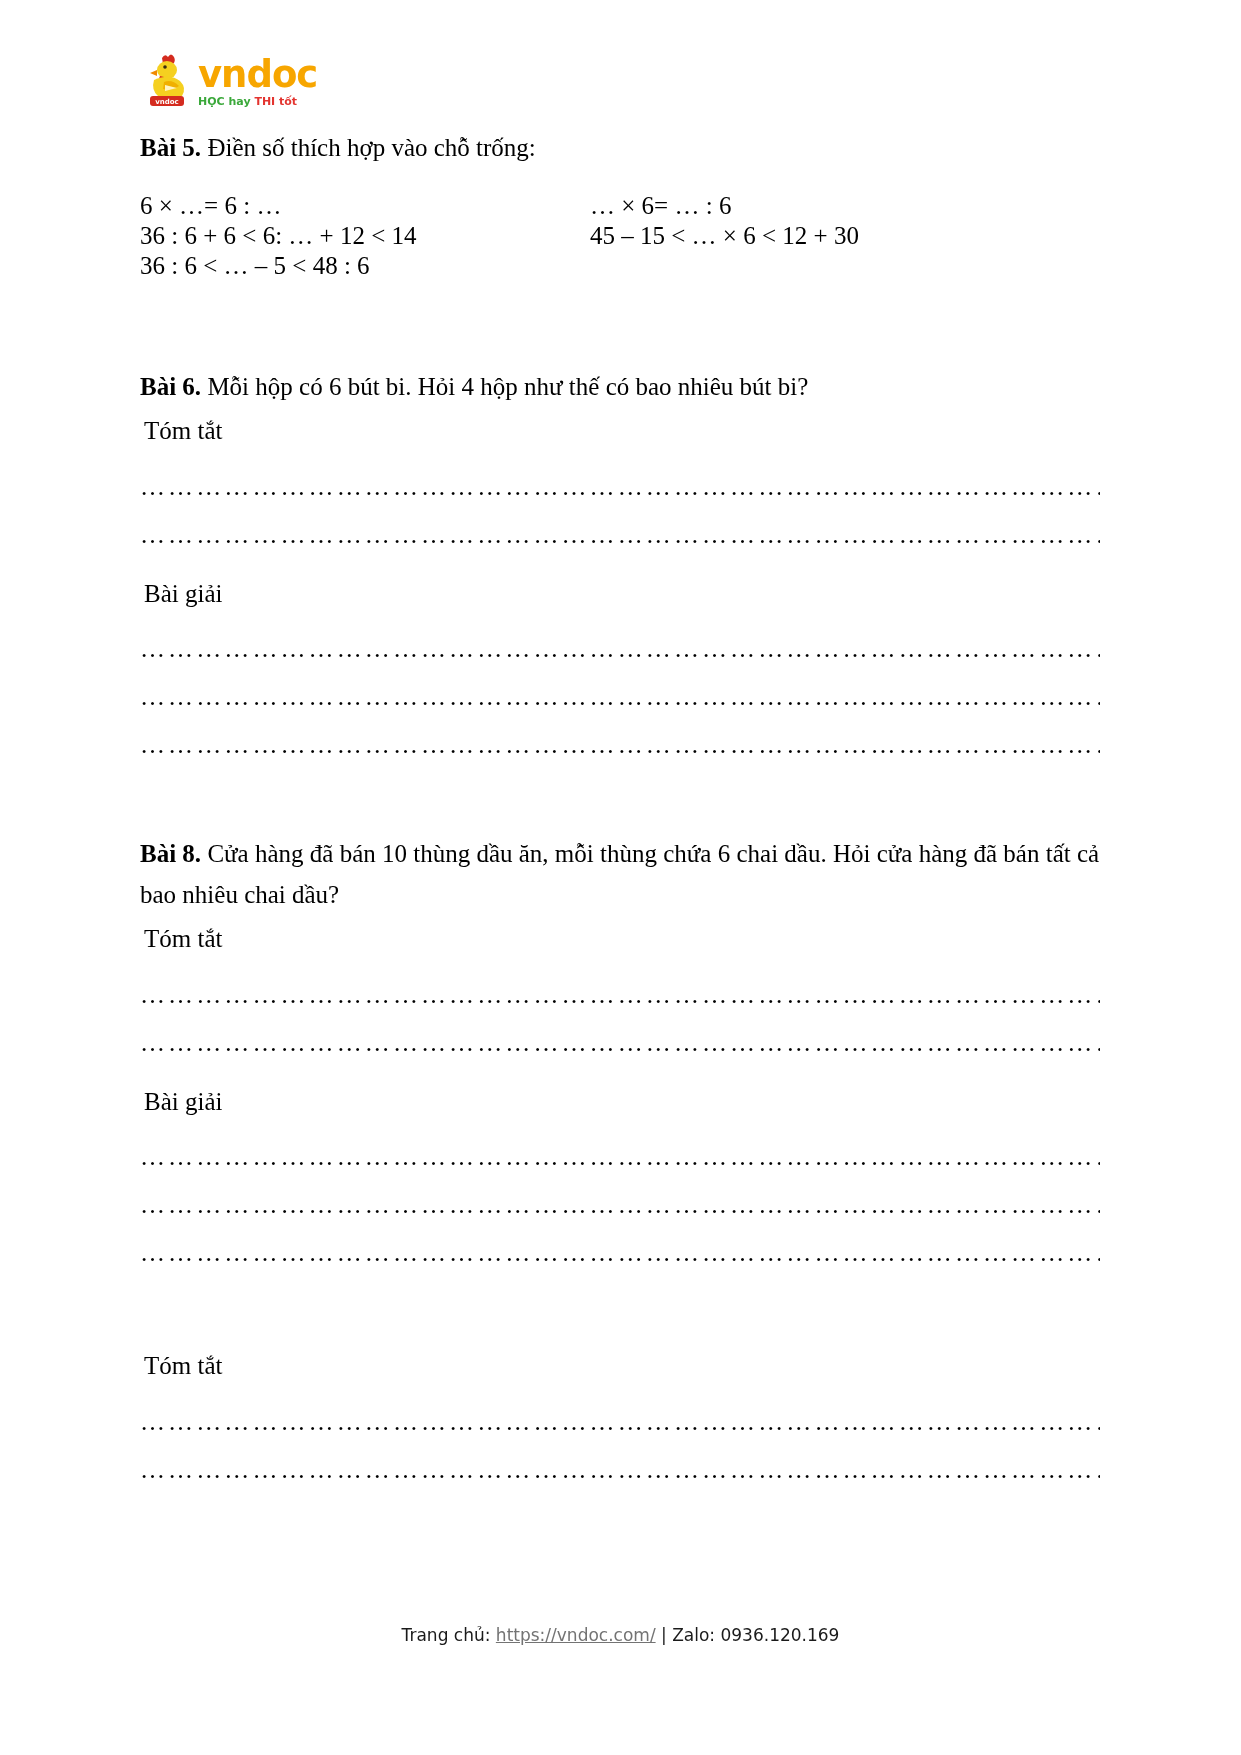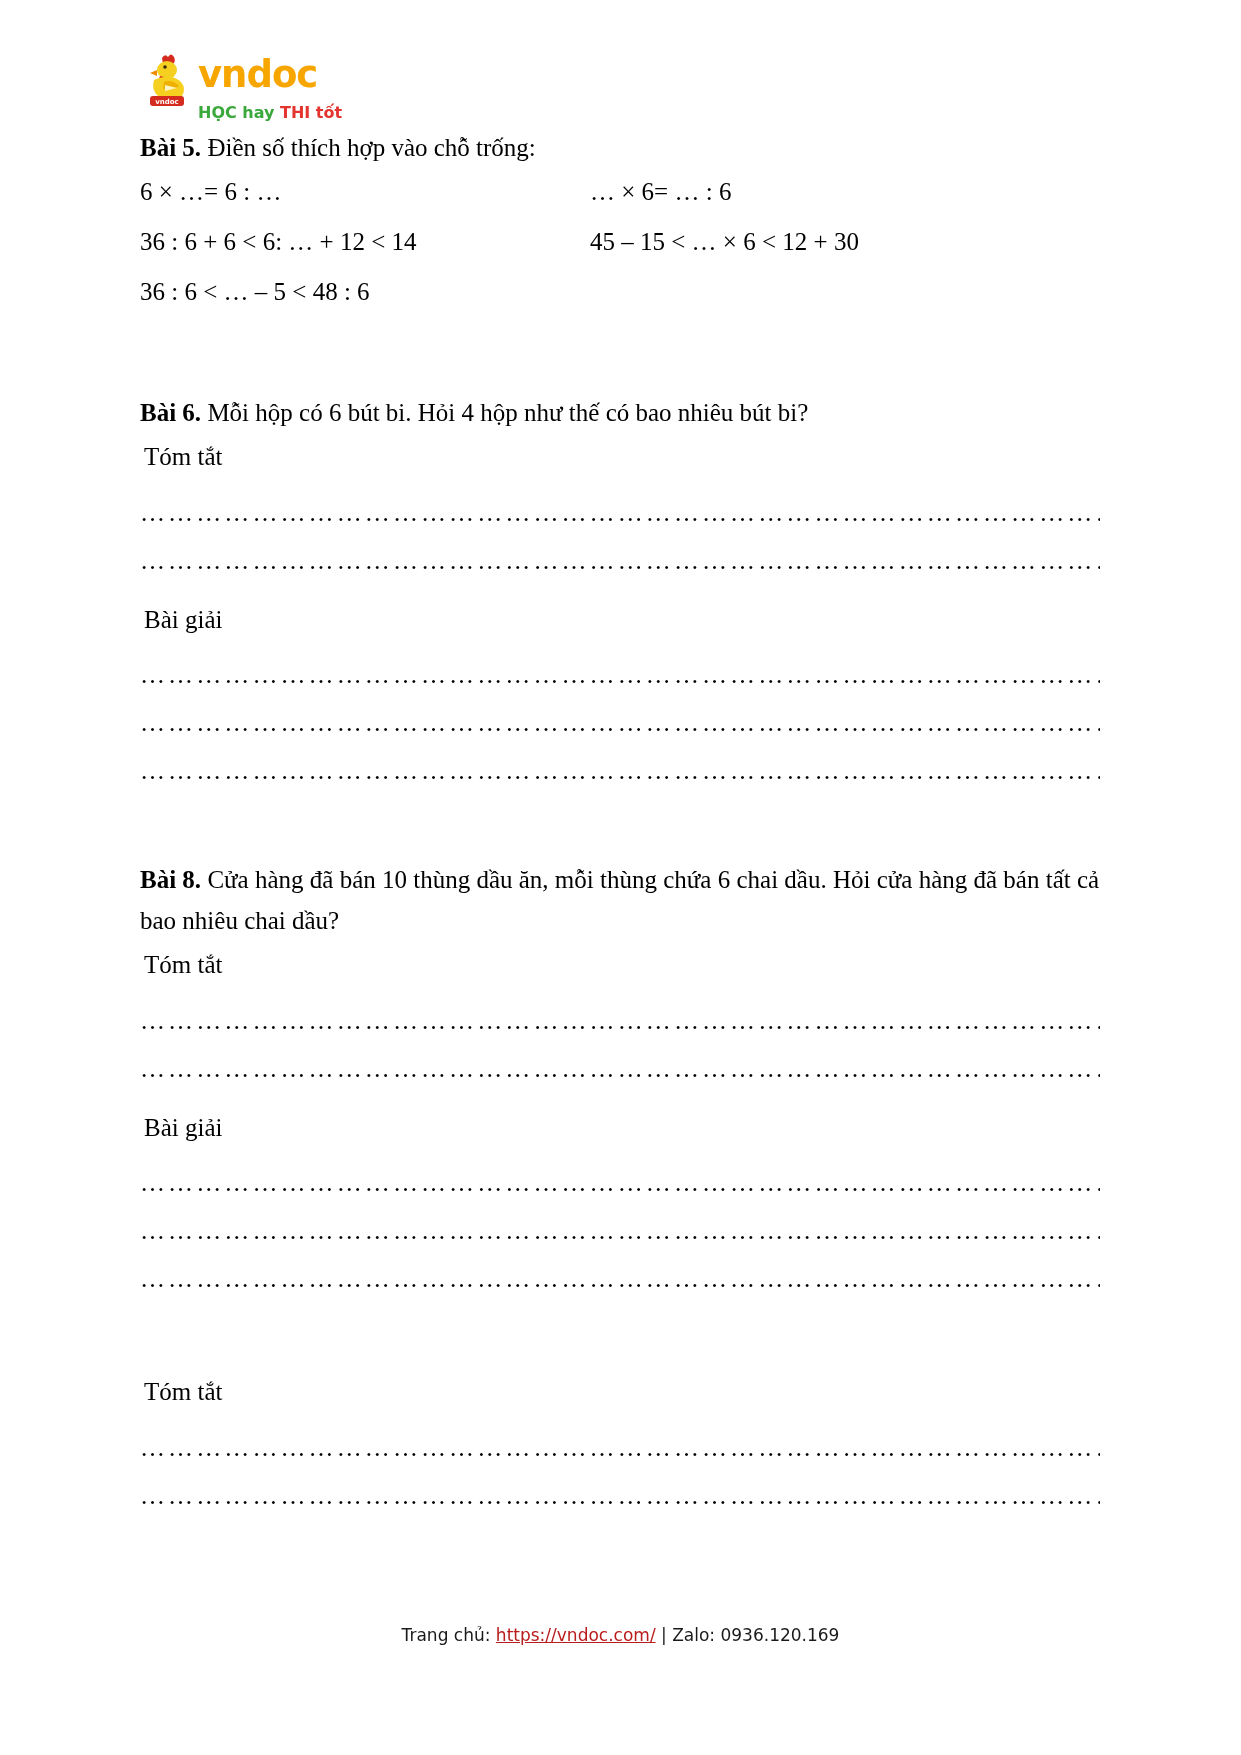--- a/index.html
+++ b/index.html
@@ -45,22 +45,22 @@
   .logo-word {
     font-family: "DejaVu Sans", sans-serif;
     font-weight: 700;
     font-size: 37px;
     letter-spacing: -1px;
     color: #f7a600;
   }
   .logo-tag {
     font-family: "DejaVu Sans", sans-serif;
     font-weight: 700;
-    font-size: 16px;
-    margin-top: 12px;
+    font-size: 11px;
+    margin-top: 3px;
     letter-spacing: 0px;
     white-space: nowrap;
   }
   .tag-green { color: #3aa83a; }
   .tag-red { color: #e3342f; }
 
   
   .doc {
     position: absolute;
     left: 140px;
@@ -86,22 +86,21 @@
     white-space: nowrap;
     height: 30px;
     margin: 0;
     color: #000;
   }
 
   
   .grid5 {
     display: grid;
     grid-template-columns: 450px auto;
-    row-gap: 20px;
-    margin-top: 8px;
+    margin-top: 22px;
   }
   .grid5 .cell {
     font-size: 25px;
     line-height: 1.2;
     white-space: nowrap;
   }
   .spacer-lg { height: 72px; }
   .spacer-xl { height: 86px; }
 
   .dots-gap { height: 18px; }
@@ -111,21 +110,21 @@
     position: absolute;
     left: 0;
     right: 0;
     top: 1625px;
     text-align: center;
     font-family: "DejaVu Sans", sans-serif;
     font-size: 17px;
     color: #1a1a1a;
   }
   .footer a {
-    color: #b91c1c;
+    color: #737373;
     text-decoration: underline;
   }
 </style>
 </head>
 <body>
 
 <div class="page">
 
   <div class="logo-block">
     <div class="logo-mark">

